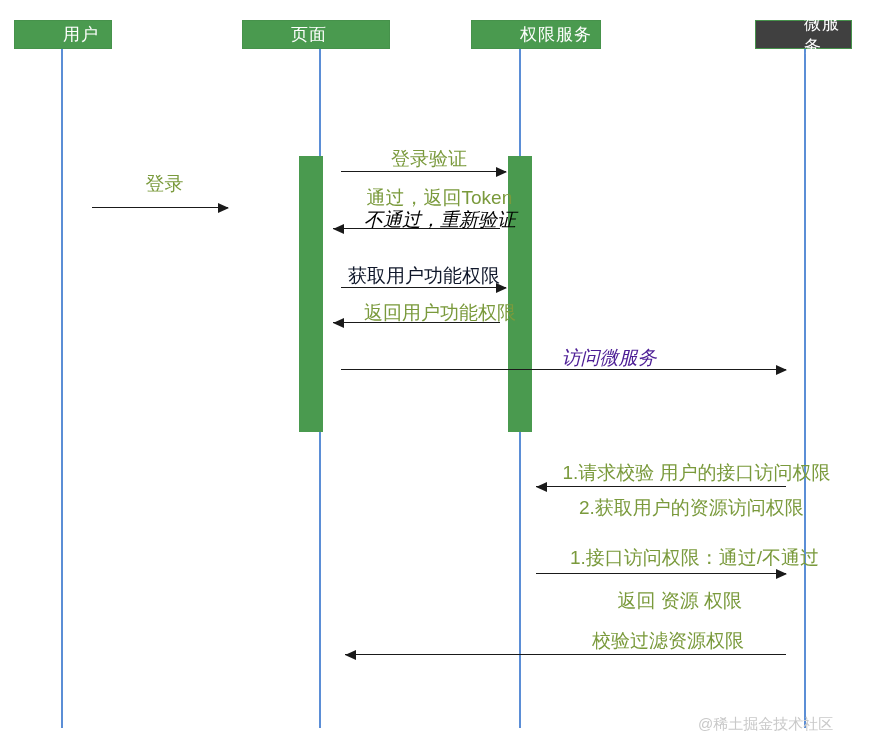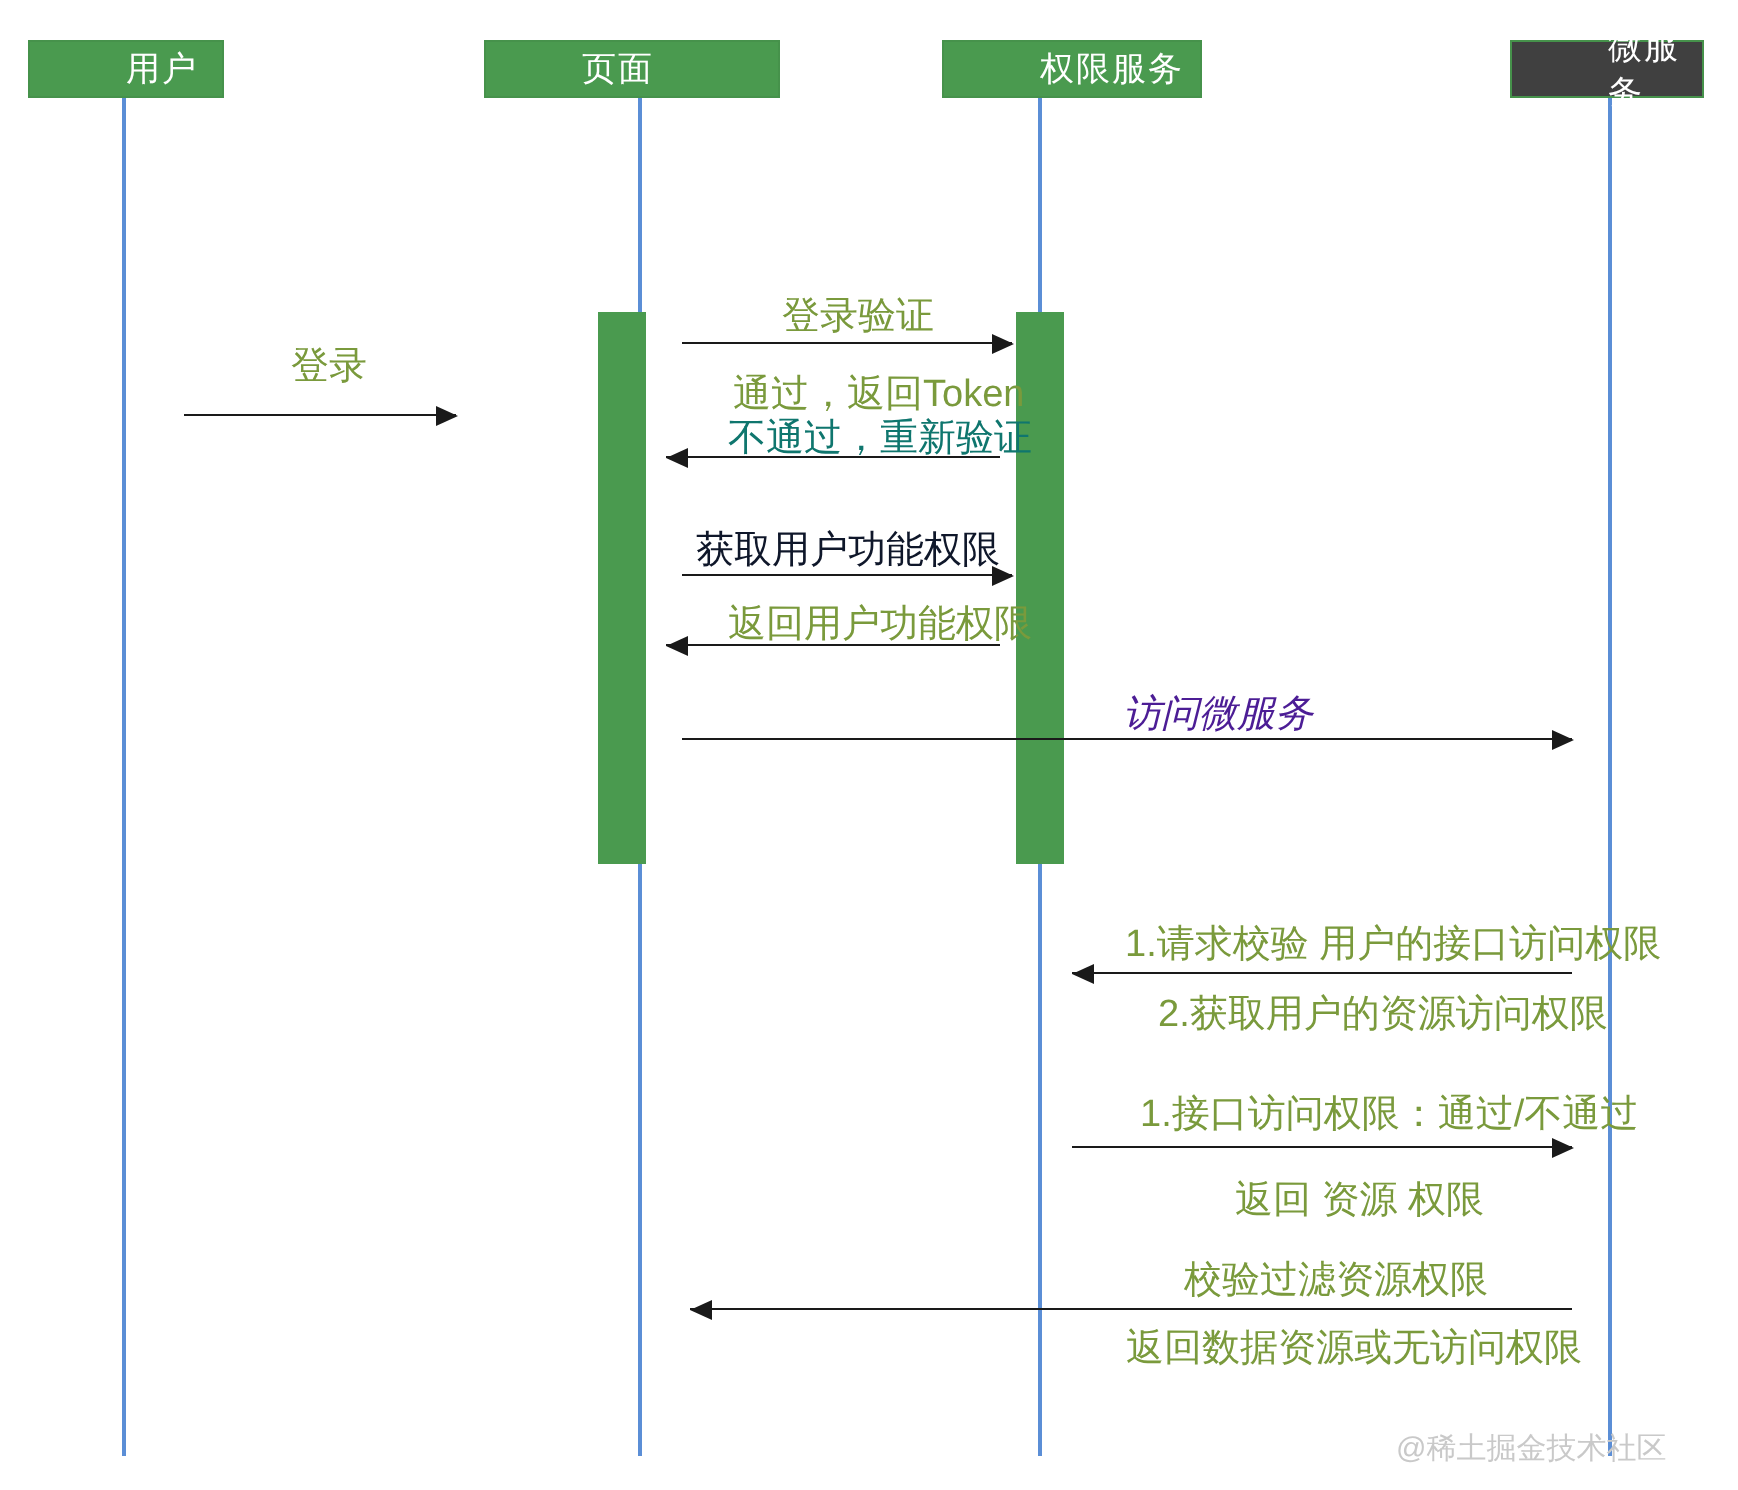--- a/index.html
+++ b/index.html
@@ -88,42 +88,41 @@
     <div class="activation" style="left: 508px; top: 156px; width: 24px; height: 276px; background: rgb(74, 154, 79);"></div>
     <div class="msg-line" style="left: 92px; top: 207px; width: 136px;"></div>
     <div class="arrowhead right" style="top: 203px; left: 218px;"></div>
     <div class="msg-label" style="color: rgb(122, 154, 60); left: 145.5px; top: 172px; width: auto;">登录</div>
     <div class="msg-line" style="left: 341px; top: 171px; width: 165px;"></div>
     <div class="arrowhead right" style="top: 167px; left: 496px;"></div>
     <div class="msg-label" style="color: rgb(122, 154, 60); left: 391px; top: 147px; width: auto;">登录验证</div>
     <div class="msg-line" style="left: 333px; top: 228px; width: 167px;"></div>
     <div class="arrowhead left" style="top: 224px; left: 333px;"></div>
     <div class="msg-label" style="color: rgb(122, 154, 60); left: 366.5px; top: 186px; width: auto;">通过，返回Token</div>
-    <div class="msg-label" style="color: #0f766e; left: 364px; top: 208px; width: auto;">不通过，重新验证</div>
+    <div class="msg-label" style="color: #000000; left: 364px; top: 208px; width: auto; font-style: italic;">不通过，重新验证</div>
     <div class="msg-line" style="left: 341px; top: 287px; width: 165px;"></div>
     <div class="arrowhead right" style="top: 283px; left: 496px;"></div>
     <div class="msg-label" style="color: #0f172a; left: 348px; top: 264px; width: auto;">获取用户功能权限</div>
     <div class="msg-line" style="left: 333px; top: 322px; width: 167px;"></div>
     <div class="arrowhead left" style="top: 318px; left: 333px;"></div>
     <div class="msg-label" style="color: rgb(122, 154, 60); left: 364px; top: 301px; width: auto;">返回用户功能权限</div>
     <div class="msg-line" style="left: 341px; top: 369px; width: 445px;"></div>
     <div class="arrowhead right" style="top: 365px; left: 776px;"></div>
     <div class="msg-label" style="color: #4c1d95; left: 561.5px; top: 346px; width: auto; font-style: italic;">访问微服务</div>
     <div class="msg-line" style="left: 536px; top: 486px; width: 250px;"></div>
     <div class="arrowhead left" style="top: 482px; left: 536px;"></div>
     <div class="msg-label" style="color: rgb(122, 154, 60); left: 562.5px; top: 461px; width: auto;">1.请求校验 用户的接口访问权限</div>
     <div class="msg-label" style="color: rgb(122, 154, 60); left: 579px; top: 496px; width: auto;">2.获取用户的资源访问权限</div>
     <div class="msg-line" style="left: 536px; top: 573px; width: 250px;"></div>
     <div class="arrowhead right" style="top: 569px; left: 776px;"></div>
     <div class="msg-label" style="color: rgb(122, 154, 60); left: 570px; top: 546px; width: auto;">1.接口访问权限：通过/不通过</div>
     <div class="msg-label" style="color: rgb(122, 154, 60); left: 617.5px; top: 589px; width: auto;">返回 资源 权限</div>
     <div class="msg-line" style="left: 345px; top: 654px; width: 441px;"></div>
     <div class="arrowhead left" style="top: 650px; left: 345px;"></div>
     <div class="msg-label" style="color: rgb(122, 154, 60); left: 592px; top: 629px; width: auto;">校验过滤资源权限</div>
-    <div class="msg-label" style="color: rgb(122, 154, 60); left: 563px; top: 663px; width: auto;">返回数据资源或无访问权限</div>
     <div class="participant" style="left: 14px; top: 20px; width: 98px; height: 29px; background: rgb(74, 154, 79);">
       <span>用户</span>
     </div>
     <div class="participant" style="left: 242px; top: 20px; width: 148px; height: 29px; background: rgb(74, 154, 79);">
       <span>页面</span>
     </div>
     <div class="participant" style="left: 455px; top: 20px; width: 130px; height: 29px; background: rgb(74, 154, 79); margin-left: 16px;">
       <span>权限服务</span>
     </div>
     <div class="participant" style="left: 755px; top: 20px; width: 97px; height: 29px; background: #404040;">

